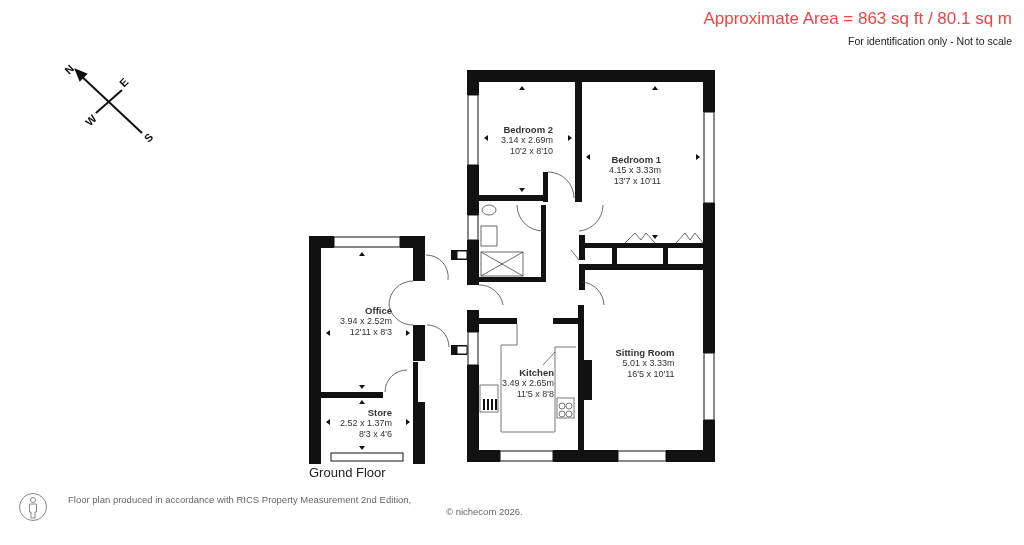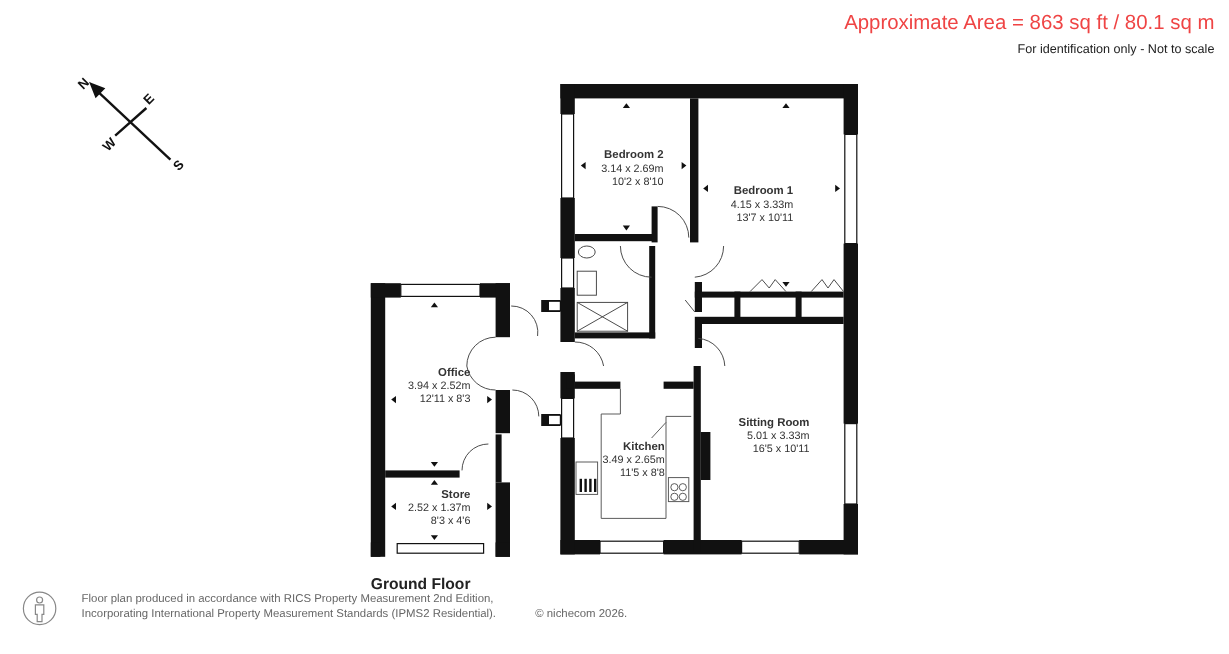--- a/index.html
+++ b/index.html
@@ -2,21 +2,21 @@
 <html><head>
 <meta charset="utf-8">
 <style>
   html, body { margin:0; padding:0; background:#ffffff; }
   body { width:1024px; height:545px; position:relative; overflow:hidden; font-family:"Liberation Sans", sans-serif; }
   .area-title { position:absolute; right:12px; top:9px; font-size:17px; color:#ef4444; white-space:nowrap; }
   .area-sub { position:absolute; right:12px; top:35px; font-size:10.5px; color:#222; white-space:nowrap;margin-left:44px; }
   svg.plan { position:absolute; left:0; top:0; }
   .room-label { position:absolute; text-align:right; font-size:9px; color:#333; line-height:11px; transform:translateX(-50%); white-space:nowrap; }
   .room-label .name { font-weight:bold; font-size:9.5px; color:#333; }
-  .floor-name { position:absolute; left:309px; top:465px; font-size:13px; font-weight:bold; color:#222;margin-top:14px; }
+  .floor-name { position:absolute; left:309px; top:465px; font-size:13px; font-weight:normal; color:#222; }
   .footer { position:absolute; left:52px; top:494px; font-size:9.5px; color:#666; line-height:12px;margin-left:16px; }
   .footer .copy { position:absolute; left:378px; top:12px; white-space:nowrap;text-align:center; }
   .footer-icon { position:absolute; left:18px; top:492px; width:30px; height:30px; }
 </style>
 </head>
 <body>
 
 <div class="area-title">Approximate Area = 863 sq ft / 80.1 sq m</div>
 <div class="area-sub">For identification only - Not to scale</div>
 
@@ -199,15 +199,14 @@
 
 <div class="floor-name">Ground Floor</div>
 
 <svg class="footer-icon" viewBox="0 0 30 30">
   <circle cx="15" cy="15" r="13.5" fill="none" stroke="#888" stroke-width="1"></circle>
   <circle cx="15" cy="8" r="2.5" fill="none" stroke="#888" stroke-width="1"></circle>
   <path d="M11.5,12 h7 v8 h-1.5 v6 h-4 v-6 h-1.5 z" fill="none" stroke="#888" stroke-width="1"></path>
 </svg>
 <div class="footer">
   <div>Floor plan produced in accordance with RICS Property Measurement 2nd Edition,</div>
-  <div>Incorporating International Property Measurement Standards (IPMS2 Residential).</div>
   <div class="copy">© nichecom 2026.</div>
 </div>
 
 </body></html>

